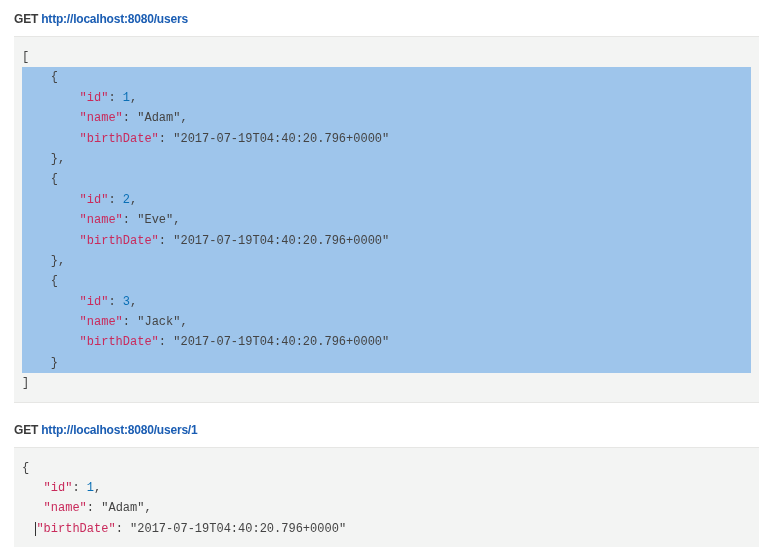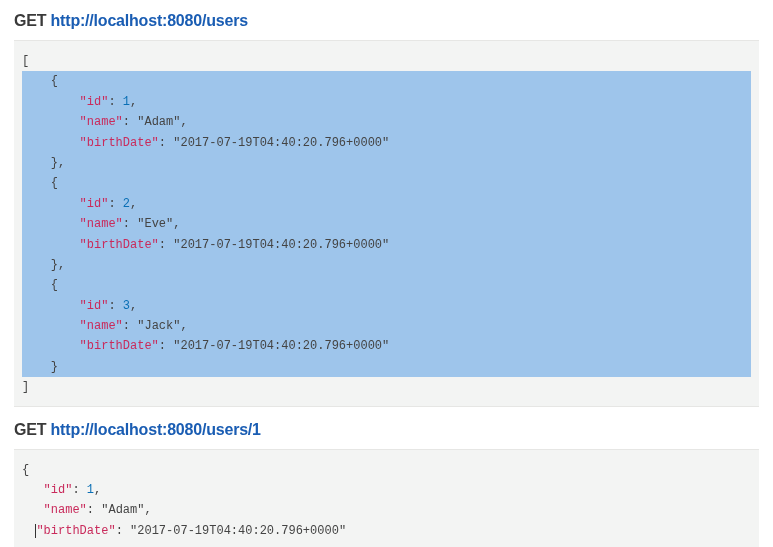--- a/index.html
+++ b/index.html
@@ -9,33 +9,33 @@
     }
     body {
       font-family: -apple-system, BlinkMacSystemFont, "Segoe UI", Helvetica, Arial, sans-serif;
       background: #ffffff;
       padding: 12px 14px;
       font-size: 14px;
       color: #222;
     }
     .request-line {
       font-weight: 700;
-      font-size: 16px;
+      font-size: 12px;
       margin-bottom: 10px;
       letter-spacing: -0.2px;
     }
     .request-line .method {
       color: #3a3a3a;
     }
     .request-line .url {
       color: #1a5db3;
       font-weight: 700;
     }
     .second-request {
-      margin-top: 14px;
+      margin-top: 20px;
     }
     .code-block {
       background: #f3f4f3;
       border-top: 1px solid #e6e6e4;
       border-bottom: 1px solid #e6e6e4;
       padding: 10px 8px 12px 8px;
       font-family: "SFMono-Regular", Consolas, "Liberation Mono", Menlo, Courier, monospace;
       font-size: 12px;
       line-height: 1.7;
       white-space: pre;

